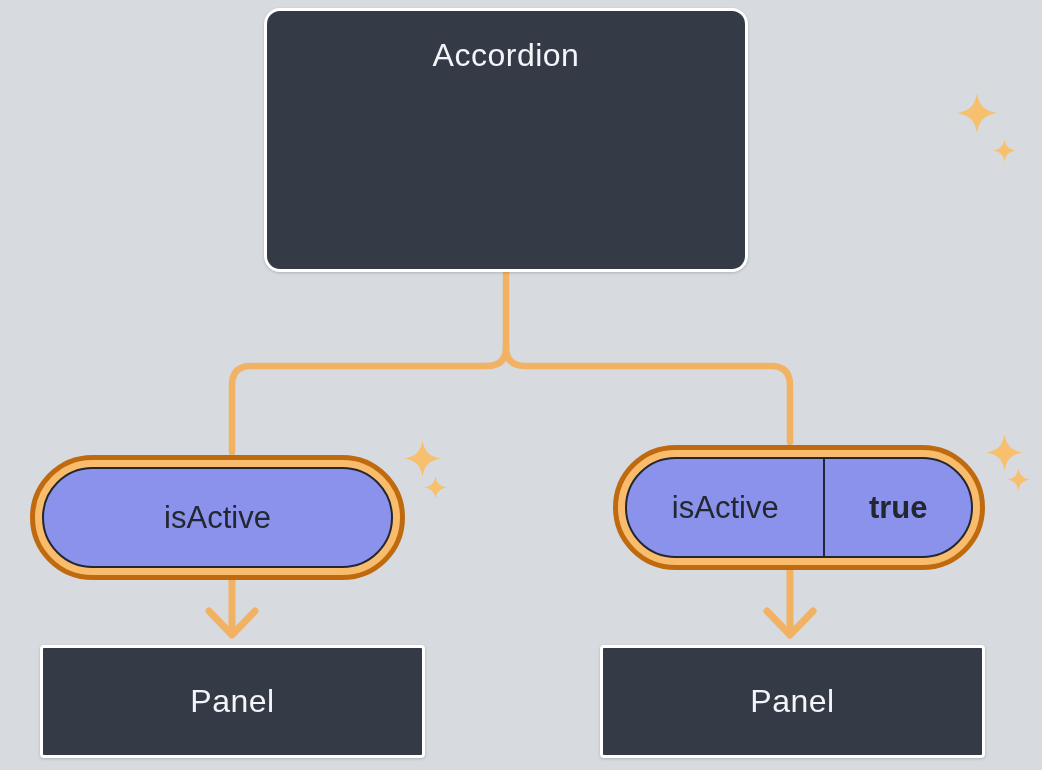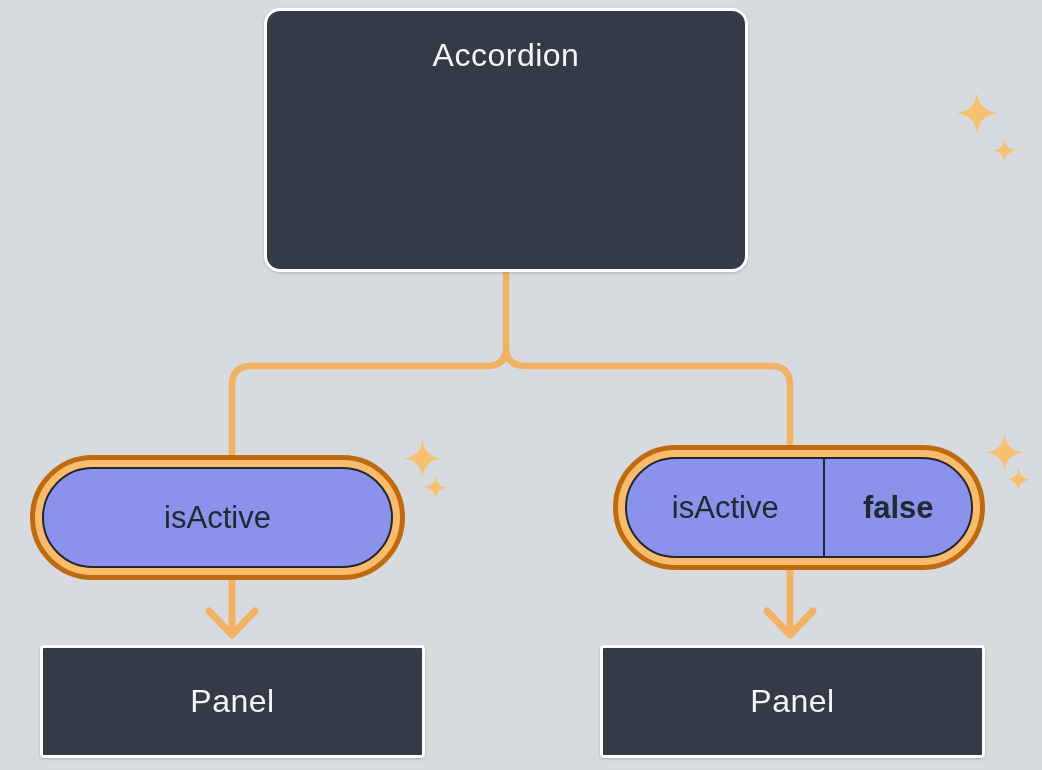--- a/index.html
+++ b/index.html
@@ -129,21 +129,21 @@
   </div>
   <div class="sparkle sp-left-small">
     <svg viewBox="0 0 24 24">
         <path d="M12 0C13.1 7.4 16.6 10.9 24 12C16.6 13.1 13.1 16.6 12 24C10.9 16.6 7.4 13.1 0 12C7.4 10.9 10.9 7.4 12 0Z" fill="#f7c06f"></path>
       </svg>
   </div>
 
   <div class="pill prop-pill pill-right">
     <div class="pill-core">
       <div class="cell label-cell">isActive</div>
-      <div class="cell value-cell">false</div>
+      <div class="cell value-cell">true</div>
     </div>
   </div>
   <div class="sparkle sp-right-big">
     <svg viewBox="0 0 24 24">
         <path d="M12 0C13.1 7.4 16.6 10.9 24 12C16.6 13.1 13.1 16.6 12 24C10.9 16.6 7.4 13.1 0 12C7.4 10.9 10.9 7.4 12 0Z" fill="#f7c06f"></path>
       </svg>
   </div>
   <div class="sparkle sp-right-small">
     <svg viewBox="0 0 24 24">
         <path d="M12 0C13.1 7.4 16.6 10.9 24 12C16.6 13.1 13.1 16.6 12 24C10.9 16.6 7.4 13.1 0 12C7.4 10.9 10.9 7.4 12 0Z" fill="#f7c06f"></path>

